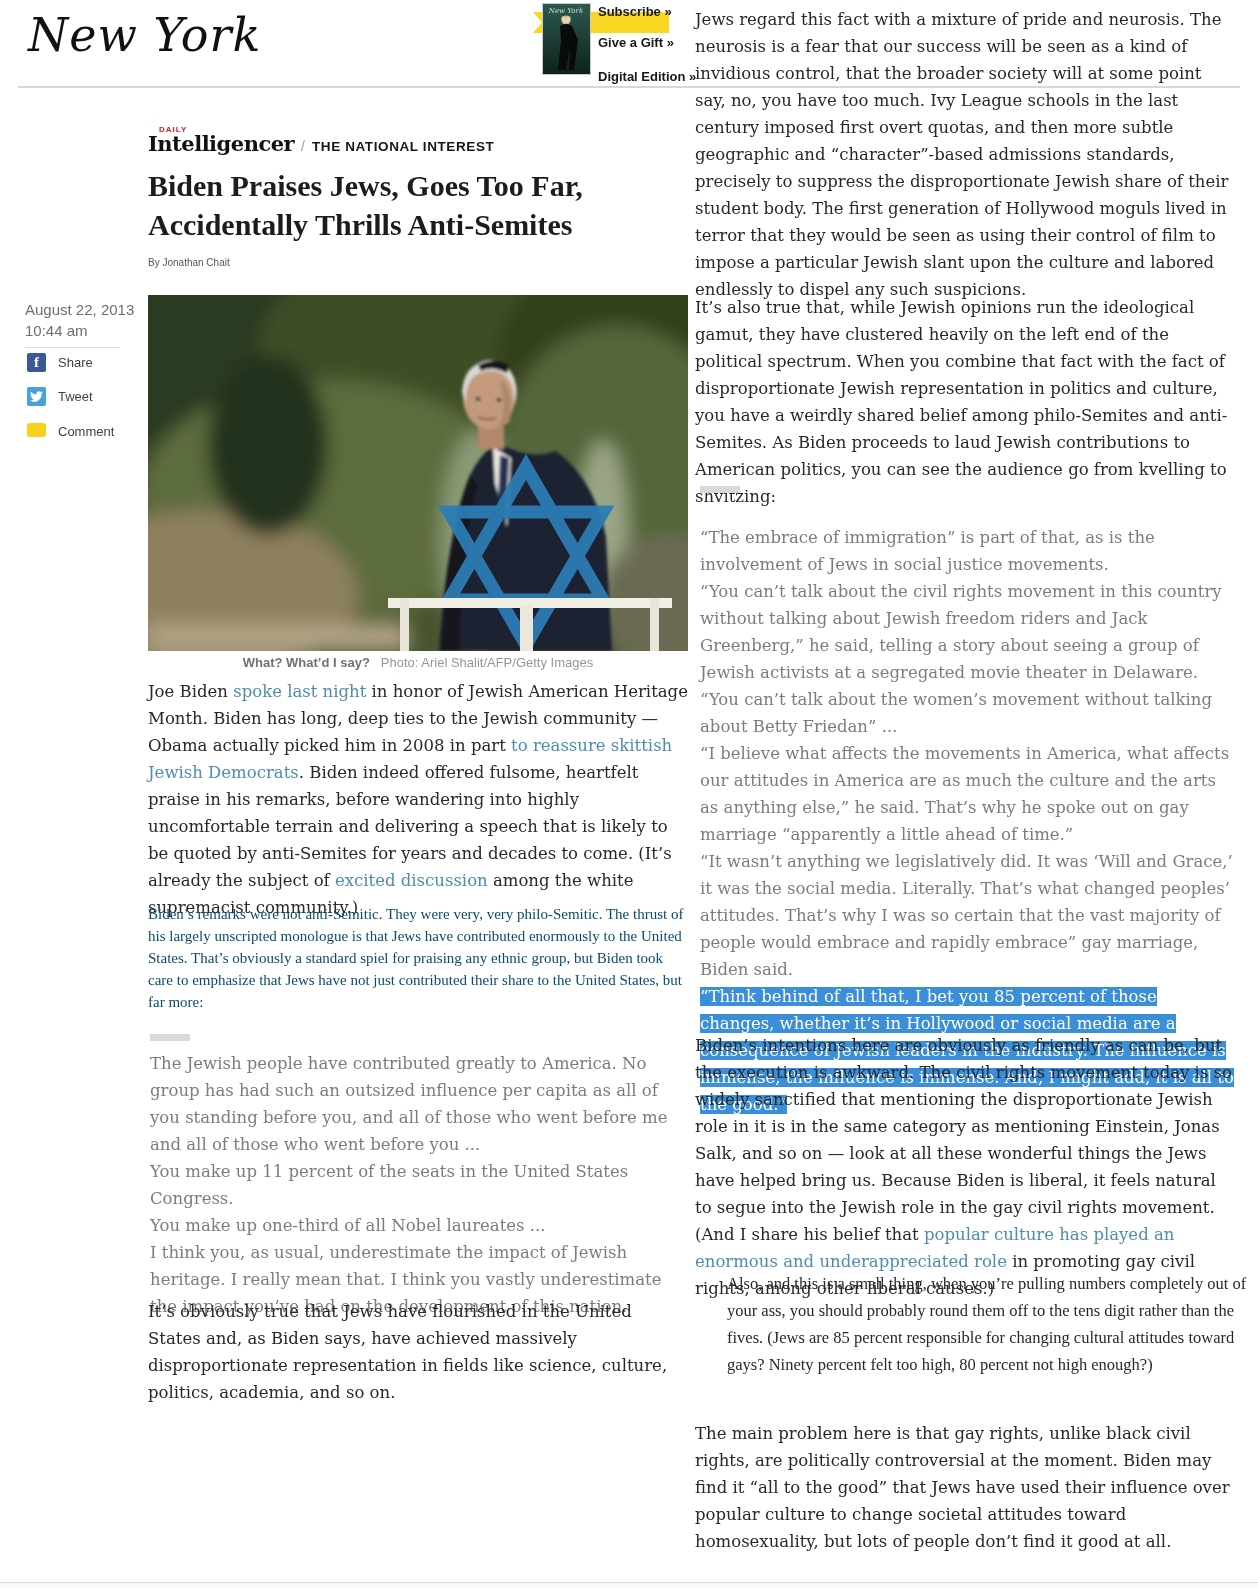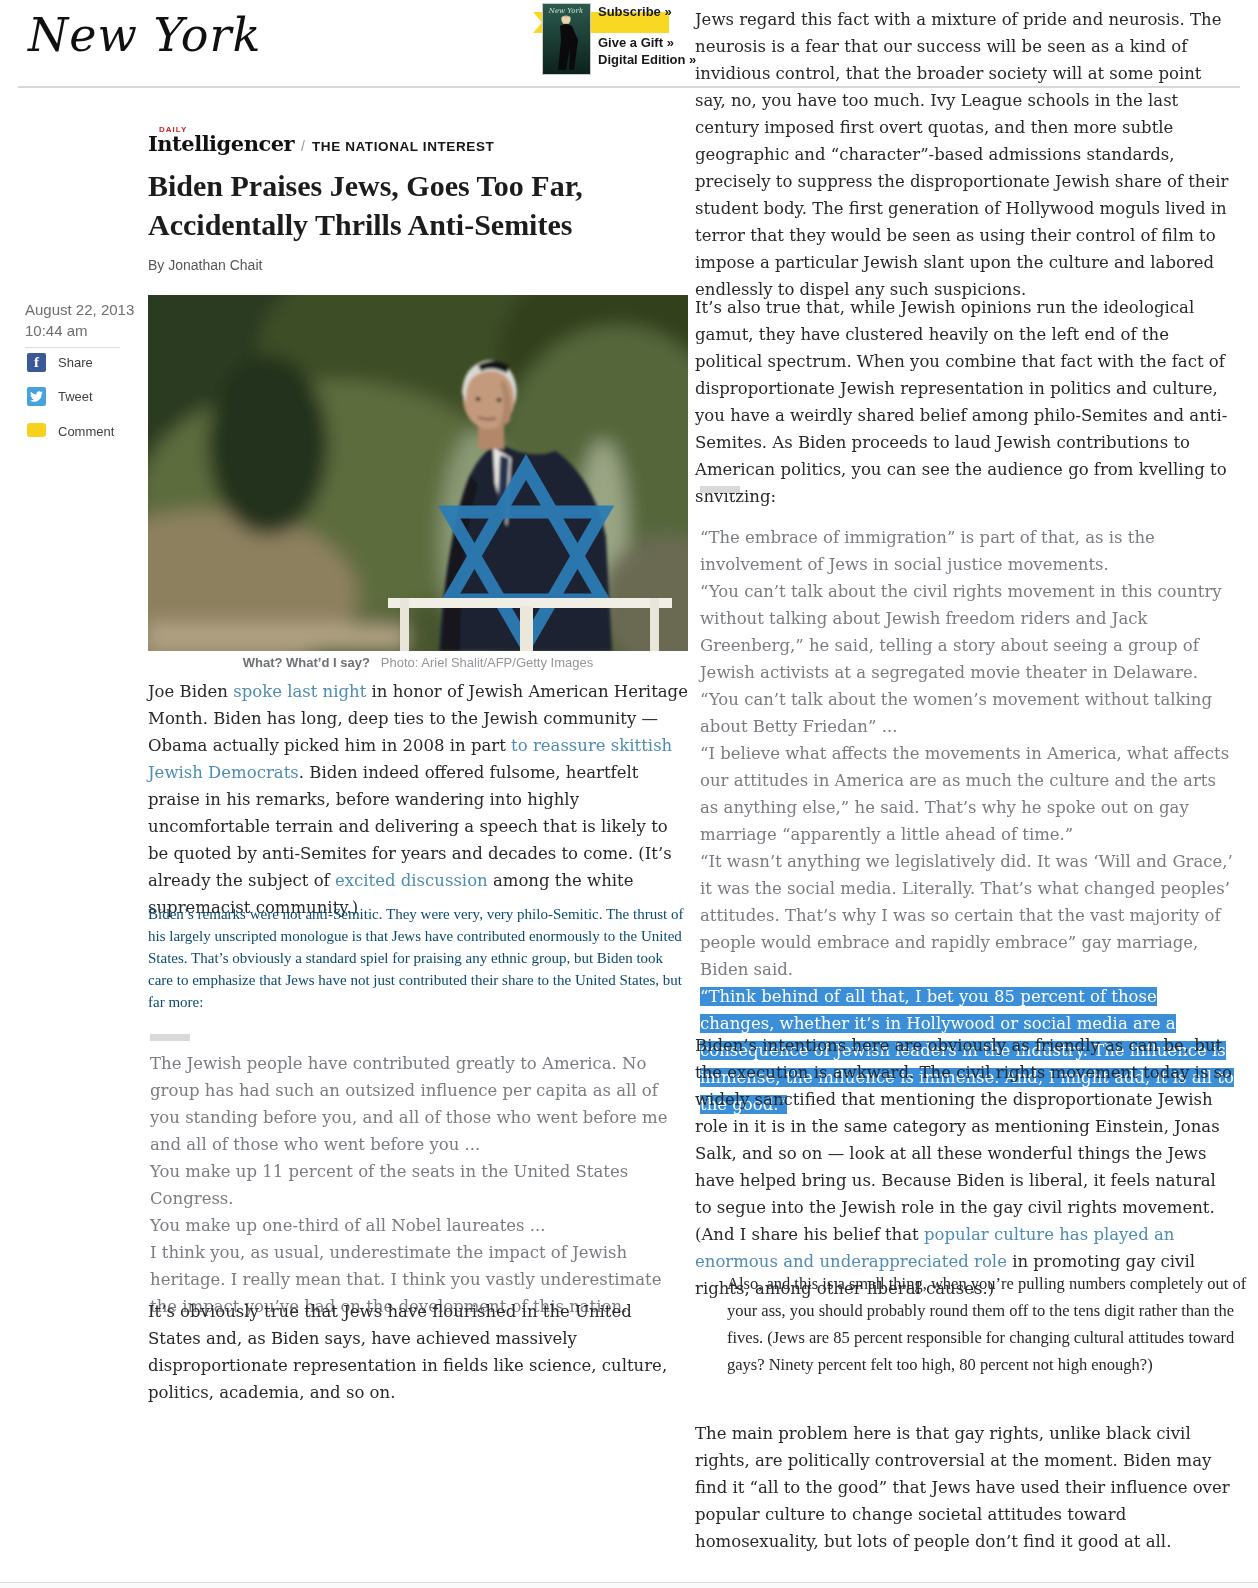--- a/index.html
+++ b/index.html
@@ -20,21 +20,21 @@
   
   .ny-logo{left:28px;top:8px;font-family:"DejaVu Serif",serif;font-style:italic;
            font-size:46px;letter-spacing:1px;color:#101010;cursor:pointer;}
   .header-rule{left:18px;top:86px;width:1222px;border-top:2px solid #d8d8d8;}
   .promo-ribbon{left:533px;top:12px;width:136px;height:21px;background:#f8d823;
                 clip-path:polygon(0 0,100% 0,100% 100%,0 100%,9px 50%);}
   .cover{left:543px;top:4px;width:47px;height:70px;box-shadow:0 0 0 1px #c9c9c9;cursor:pointer;}
   .promo-link{left:598px;font-family:var(--sans);font-weight:bold;font-size:13px;color:#181818;cursor:pointer;white-space:nowrap;}
   .promo-sub{top:4px;}
   .promo-gift{top:35px;}
-  .promo-dig{top:52px;}
+  .promo-dig{top:69px;}
 
   
   .datestamp{left:25px;top:299px;font-family:var(--sans);font-size:15px;line-height:21px;color:#6e6e6e;}
   .rail-rule{left:25px;top:347px;width:95px;border-top:1px solid #ddd;}
   .share-row{left:27px;height:20px;display:flex;align-items:center;gap:12px;cursor:pointer;}
   .share-label{font-family:var(--sans);font-size:13px;color:#3f3f3f;}
   .icon-sq{width:19px;height:19px;border-radius:2px;display:flex;align-items:center;justify-content:center;flex:0 0 auto;}
   .fb{background:#3b5998;color:#fff;font-family:var(--times);font-weight:bold;font-size:15px;}
   .tw{background:#45a2dc;}
   .cm{position:relative;background:#f8d11c;border-radius:3px;width:19px;height:14px;margin-top:-3px;}
@@ -43,21 +43,21 @@
   
   .brand-wrap{left:148px;top:131px;height:30px;white-space:nowrap;}
   .brand{position:relative;display:inline-block;font-family:"DejaVu Serif",serif;font-weight:bold;
          font-size:21px;letter-spacing:-0.5px;color:#111;}
   .brand-top{position:absolute;left:11px;top:-6px;font-family:var(--sans);font-weight:bold;
              font-size:8px;letter-spacing:1px;color:#cc2127;}
   .brand-sep{font-family:var(--sans);font-size:14px;color:#9a9a9a;margin:0 7px;}
   .section{font-family:var(--sans);font-weight:bold;font-size:13.5px;letter-spacing:0.6px;color:#161616;}
   .title{left:148px;top:166px;width:545px;font-family:var(--times);font-weight:bold;
          font-size:30px;line-height:39px;color:#1c1c1c;}
-  .byline{left:148px;top:257px;font-family:var(--sans);font-size:14px;color:#565656;}
+  .byline{left:148px;top:257px;font-family:var(--sans);font-size:10px;color:#565656;}
 
   
   .photo{left:148px;top:295px;width:540px;height:356px;background:#41502c;}
   .caption{left:148px;top:655px;width:540px;text-align:center;font-family:var(--sans);font-size:13px;color:#93969a;}
   .caption b{color:#6f7275;font-weight:bold;}
 
   
   .para{width:540px;font-size:16.5px;line-height:27px;color:var(--body);}
   .para-sm{width:538px;font-family:var(--times);font-size:15px;line-height:22px;color:#0c4a6e;}
   .quote{color:var(--quote);}

